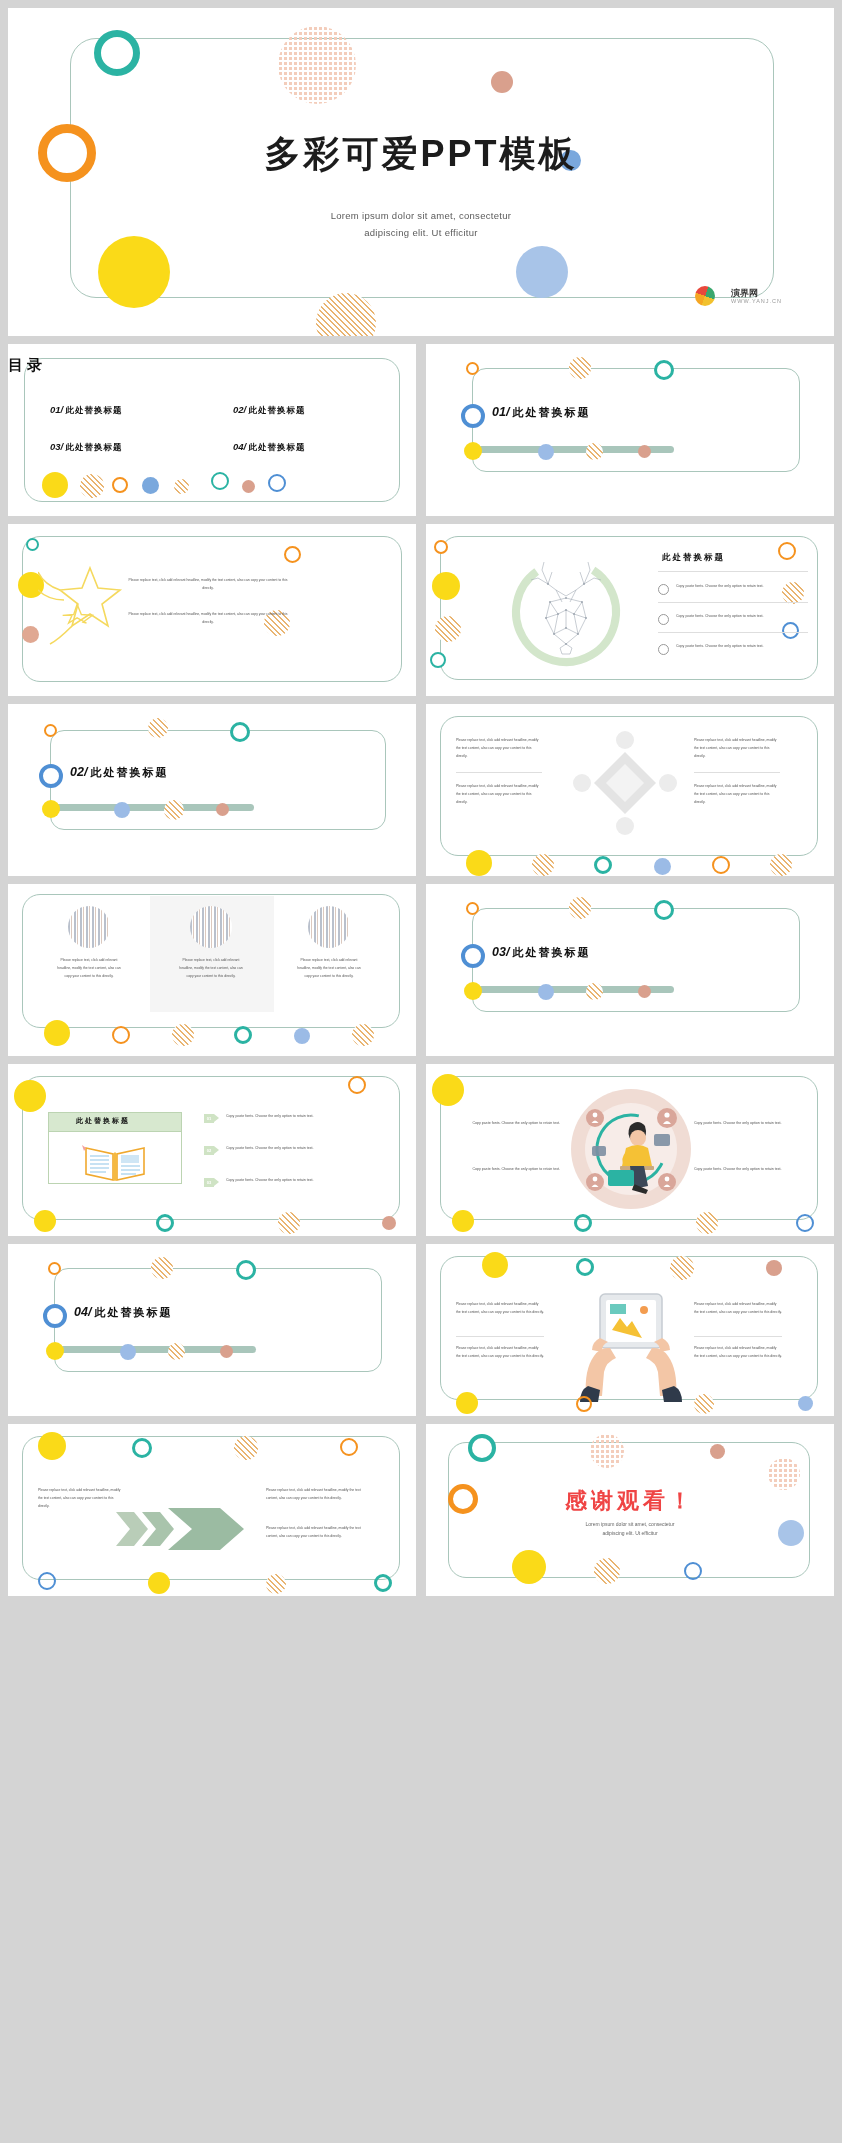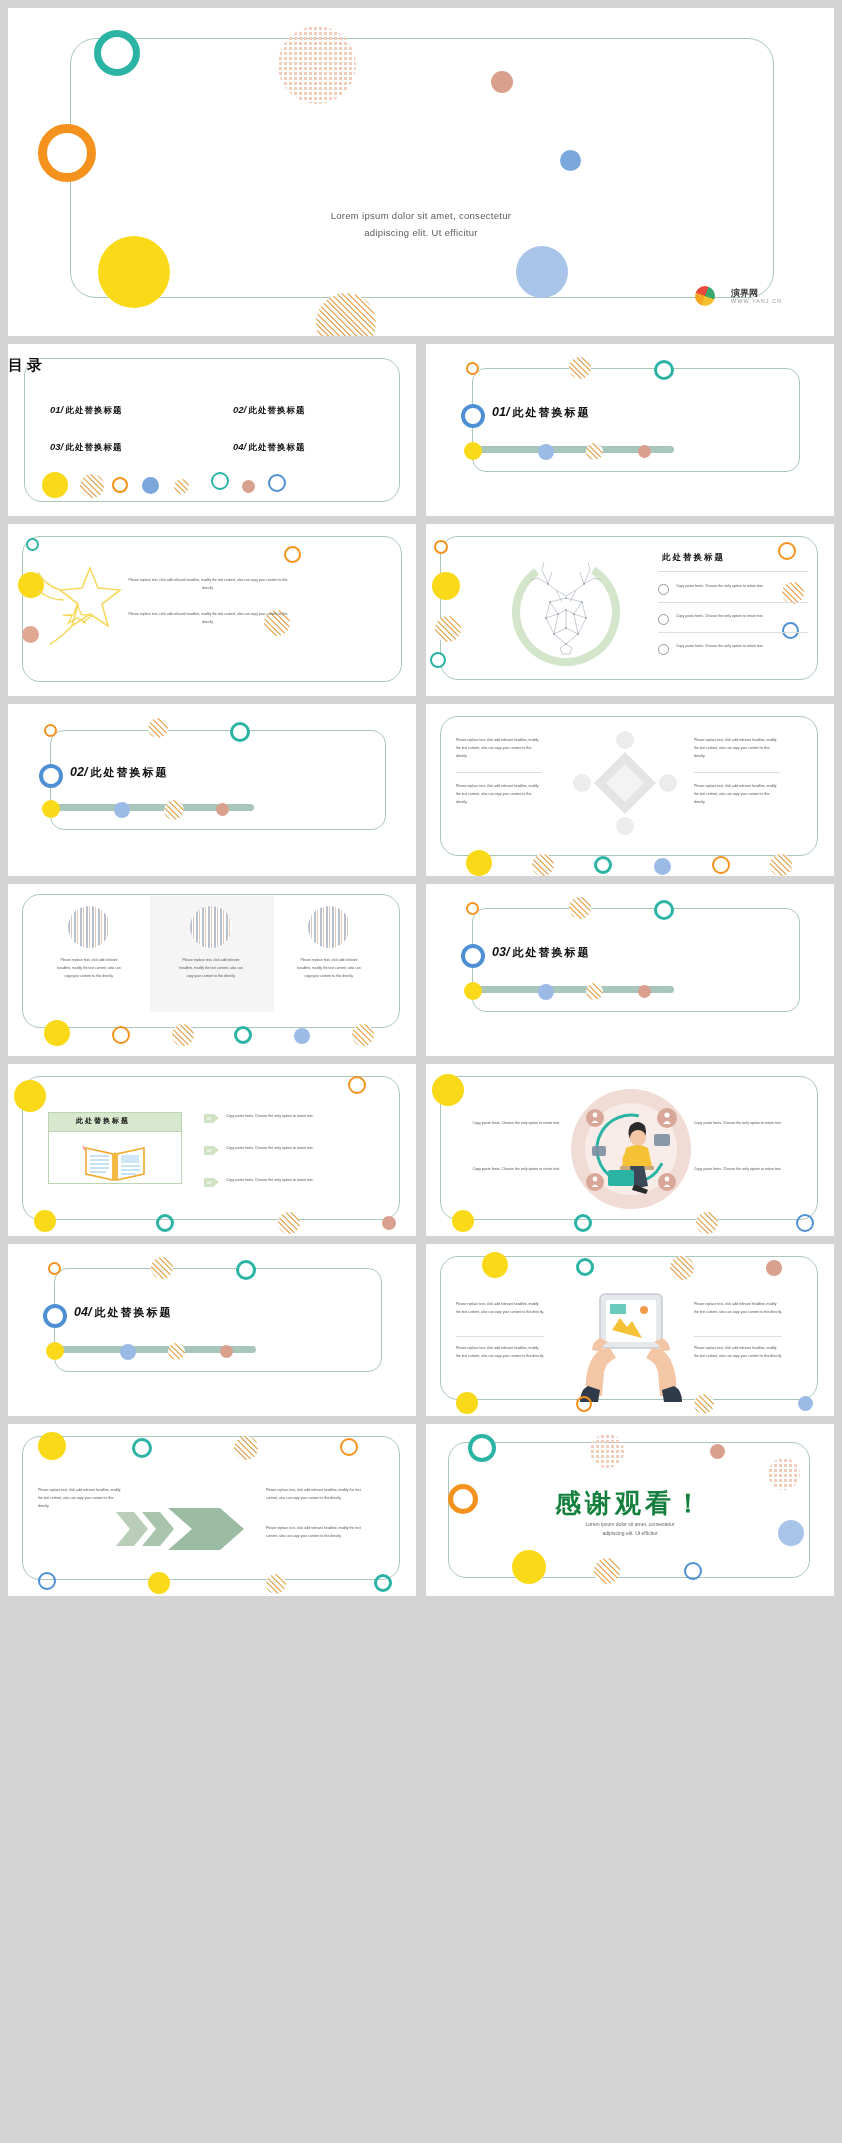--- a/index.html
+++ b/index.html
@@ -65,21 +65,21 @@
   .body-txt { position:absolute; font-size:3.4px; line-height:2.4; color:#555; text-align:center; }
   .body-txt.l { text-align:left; }
   .mini-txt { position:absolute; font-size:3.6px; line-height:2.2; color:#555; }
 
   .hdr-cn { position:absolute; font-size:8.5px; font-weight:700; letter-spacing:2px; color:#111; }
 
   .rule { position:absolute; height:1px; background:#dedede; }
 
   .thanks {
     position:absolute; left:0; right:0; top:62px; text-align:center;
-    font-size:26px; font-weight:700; letter-spacing:4px; color:#15803d;
+    font-size:22px; font-weight:700; letter-spacing:4px; color:#ef4444;
   }
   .thanks-sub {
     position:absolute; left:0; right:0; top:96px; text-align:center;
     font-size:5px; line-height:1.8; color:#666;
   }
   .stripe-disc {
     position:absolute; border-radius:50%;
     background-image:repeating-linear-gradient(90deg,#b9c0cc 0 2px,#ffffff 2px 3px,#dcc9bf 3px 4px,#fff 4px 6px);
   }
   .cardbg { position:absolute; background:#f5f5f5; }
@@ -97,20 +97,21 @@
     <div class="frame" style="left:62px;top:30px;right:60px;bottom:38px;"></div>
     <div class="ring" style="left:86px;top:22px;width:46px;height:46px;border-width:7px;border-color:#2bb3a3;background:#fff;"></div>
     <div class="dotsdisc" style="left:270px;top:18px;width:78px;height:78px;"></div>
     <div class="dot" style="left:483px;top:63px;width:22px;height:22px;background:#d9a08d;"></div>
     <div class="dot" style="left:552px;top:142px;width:21px;height:21px;background:#7aa8dd;"></div>
     <div class="ring" style="left:30px;top:116px;width:58px;height:58px;border-width:9px;border-color:#f5921e;background:#fff;"></div>
     <div class="dot" style="left:90px;top:228px;width:72px;height:72px;background:#fada18;"></div>
     <div class="dot" style="left:508px;top:238px;width:52px;height:52px;background:#a8c4e8;"></div>
     <div class="hatch" style="left:308px;top:285px;width:60px;height:60px;"></div>
 
+    <div class="ttl">多彩可爱PPT模板</div>
     <div class="sub">
       <span>Lorem ipsum dolor sit amet, consectetur</span><br>
       <span>adipiscing elit. Ut efficitur</span>
     </div>
 
     <div class="logo">
       <div class="fan"></div>
       <div class="lt">
         <b>演界网</b>
         <i>WWW.YANJ.CN</i>

